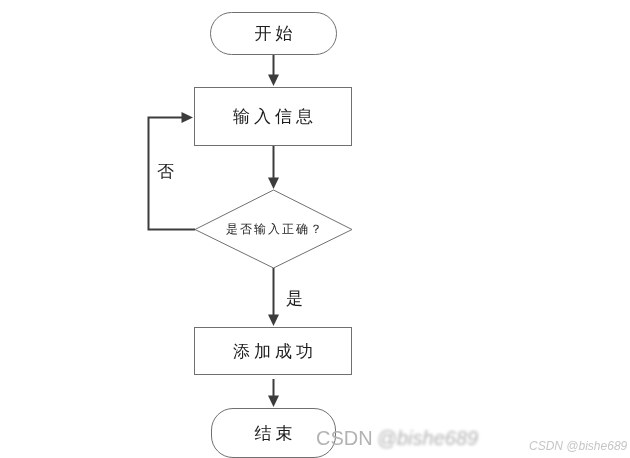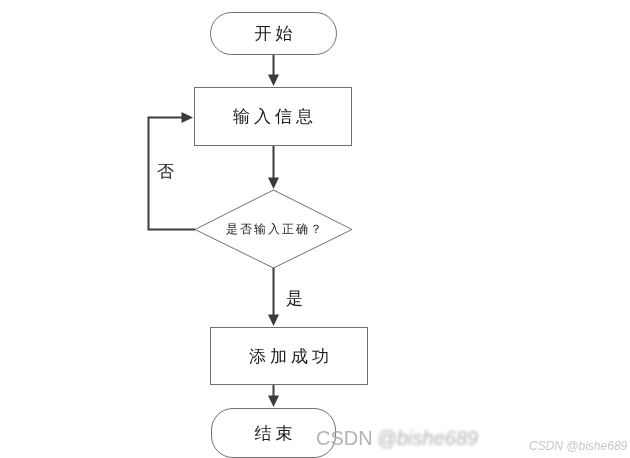--- a/index.html
+++ b/index.html
@@ -26,21 +26,21 @@
     background: #ffffff;
     border: 1px solid #707070;
     font-size: 17px;
     letter-spacing: 4px;
     text-indent: 4px; 
     white-space: nowrap;
   }
   .terminator { border-radius: 22px; }
   #node-start   { left: 210px; top: 12px;  width: 127px; height: 43px; }
   #node-input   { left: 194px; top: 87px;  width: 158px; height: 59px; }
-  #node-success { left: 210px; top: 327px; width: 158px; height: 58px; }
+  #node-success { left: 194px; top: 327px; width: 158px; height: 48px; }
   #node-end     { left: 211px; top: 408px; width: 125px; height: 50px; }
   #decision-label {
     position: absolute;
     left: 195px; top: 213px;
     width: 158px; height: 32px;
     display: flex;
     align-items: center;
     justify-content: center;
     font-size: 12px;
     letter-spacing: 2px;

